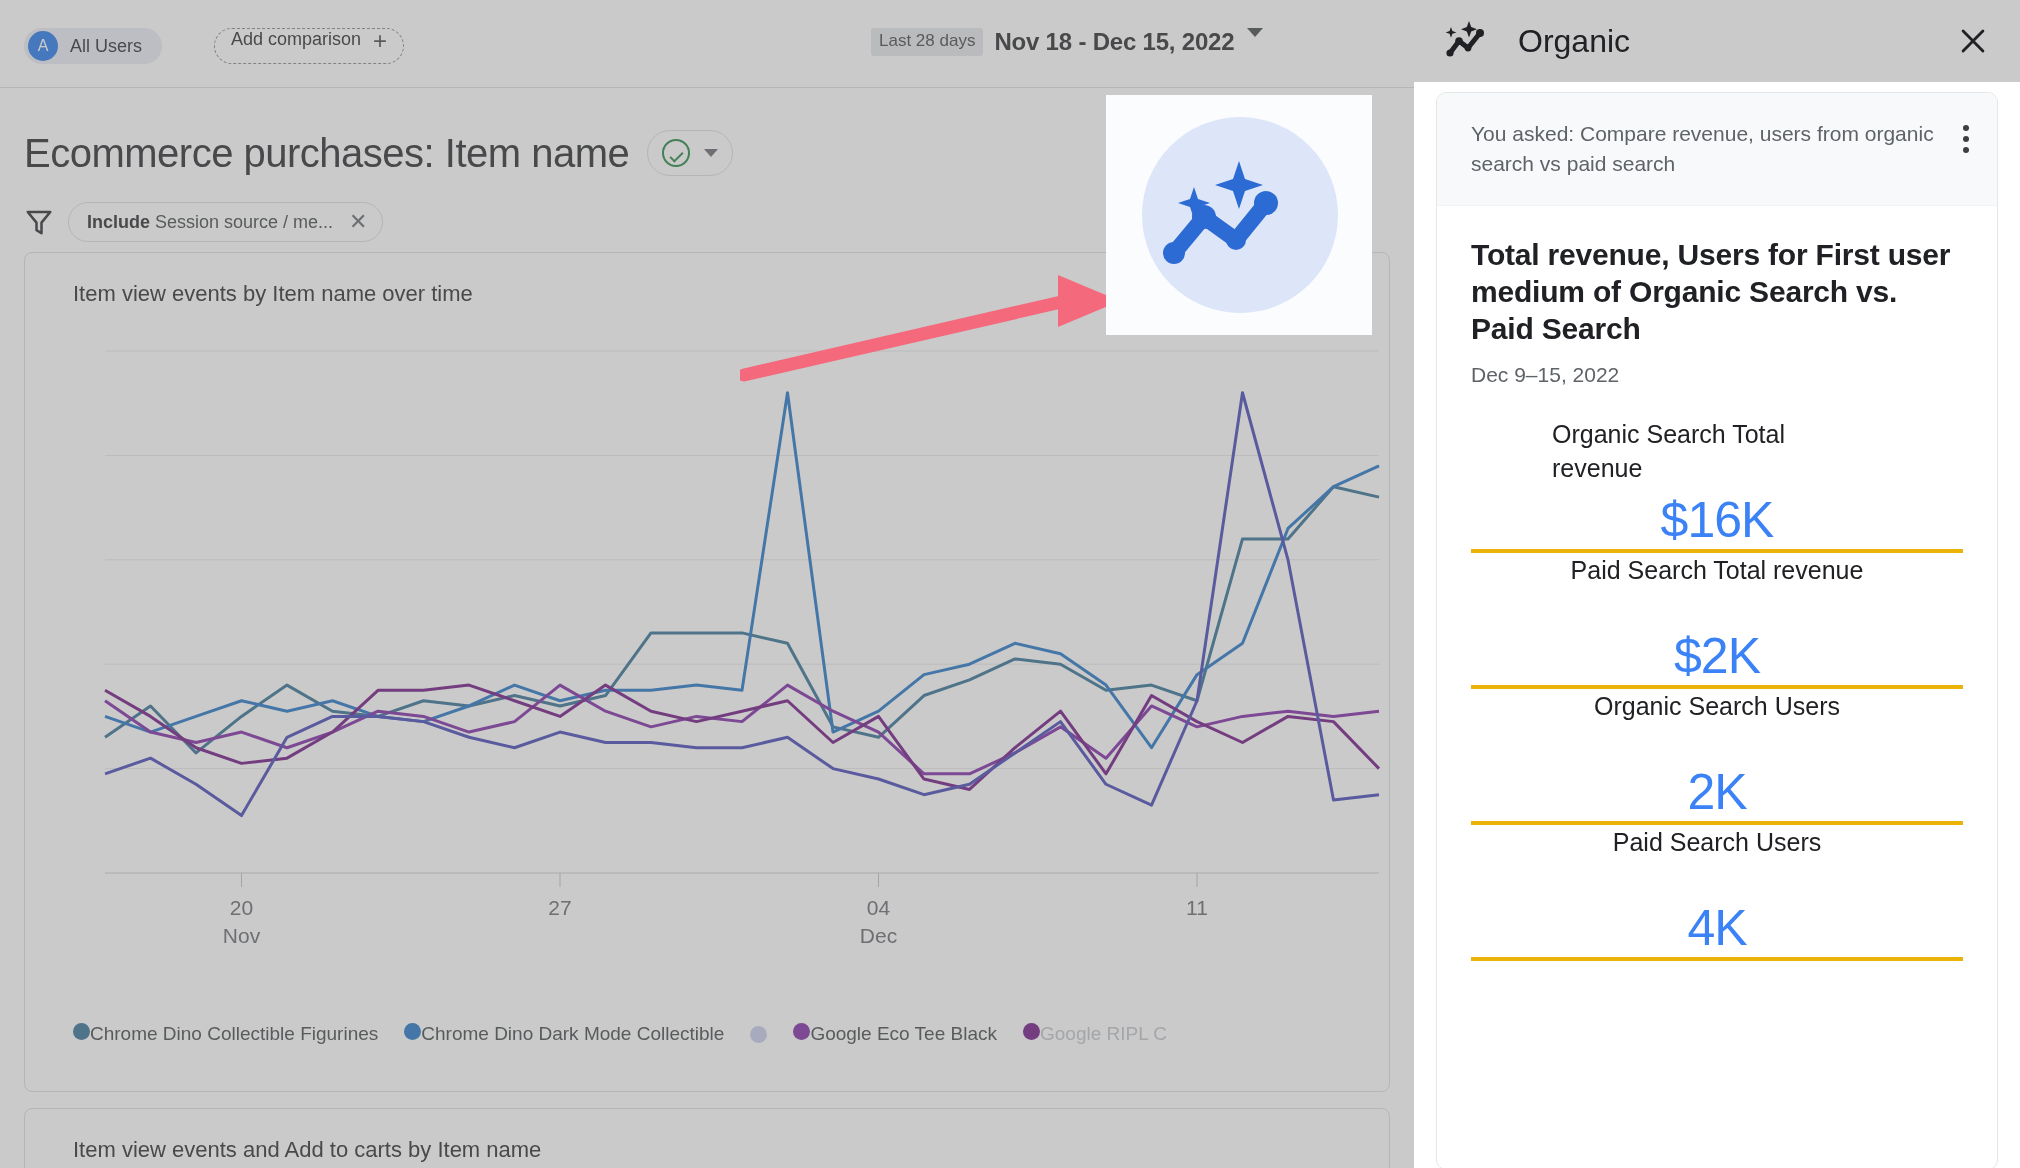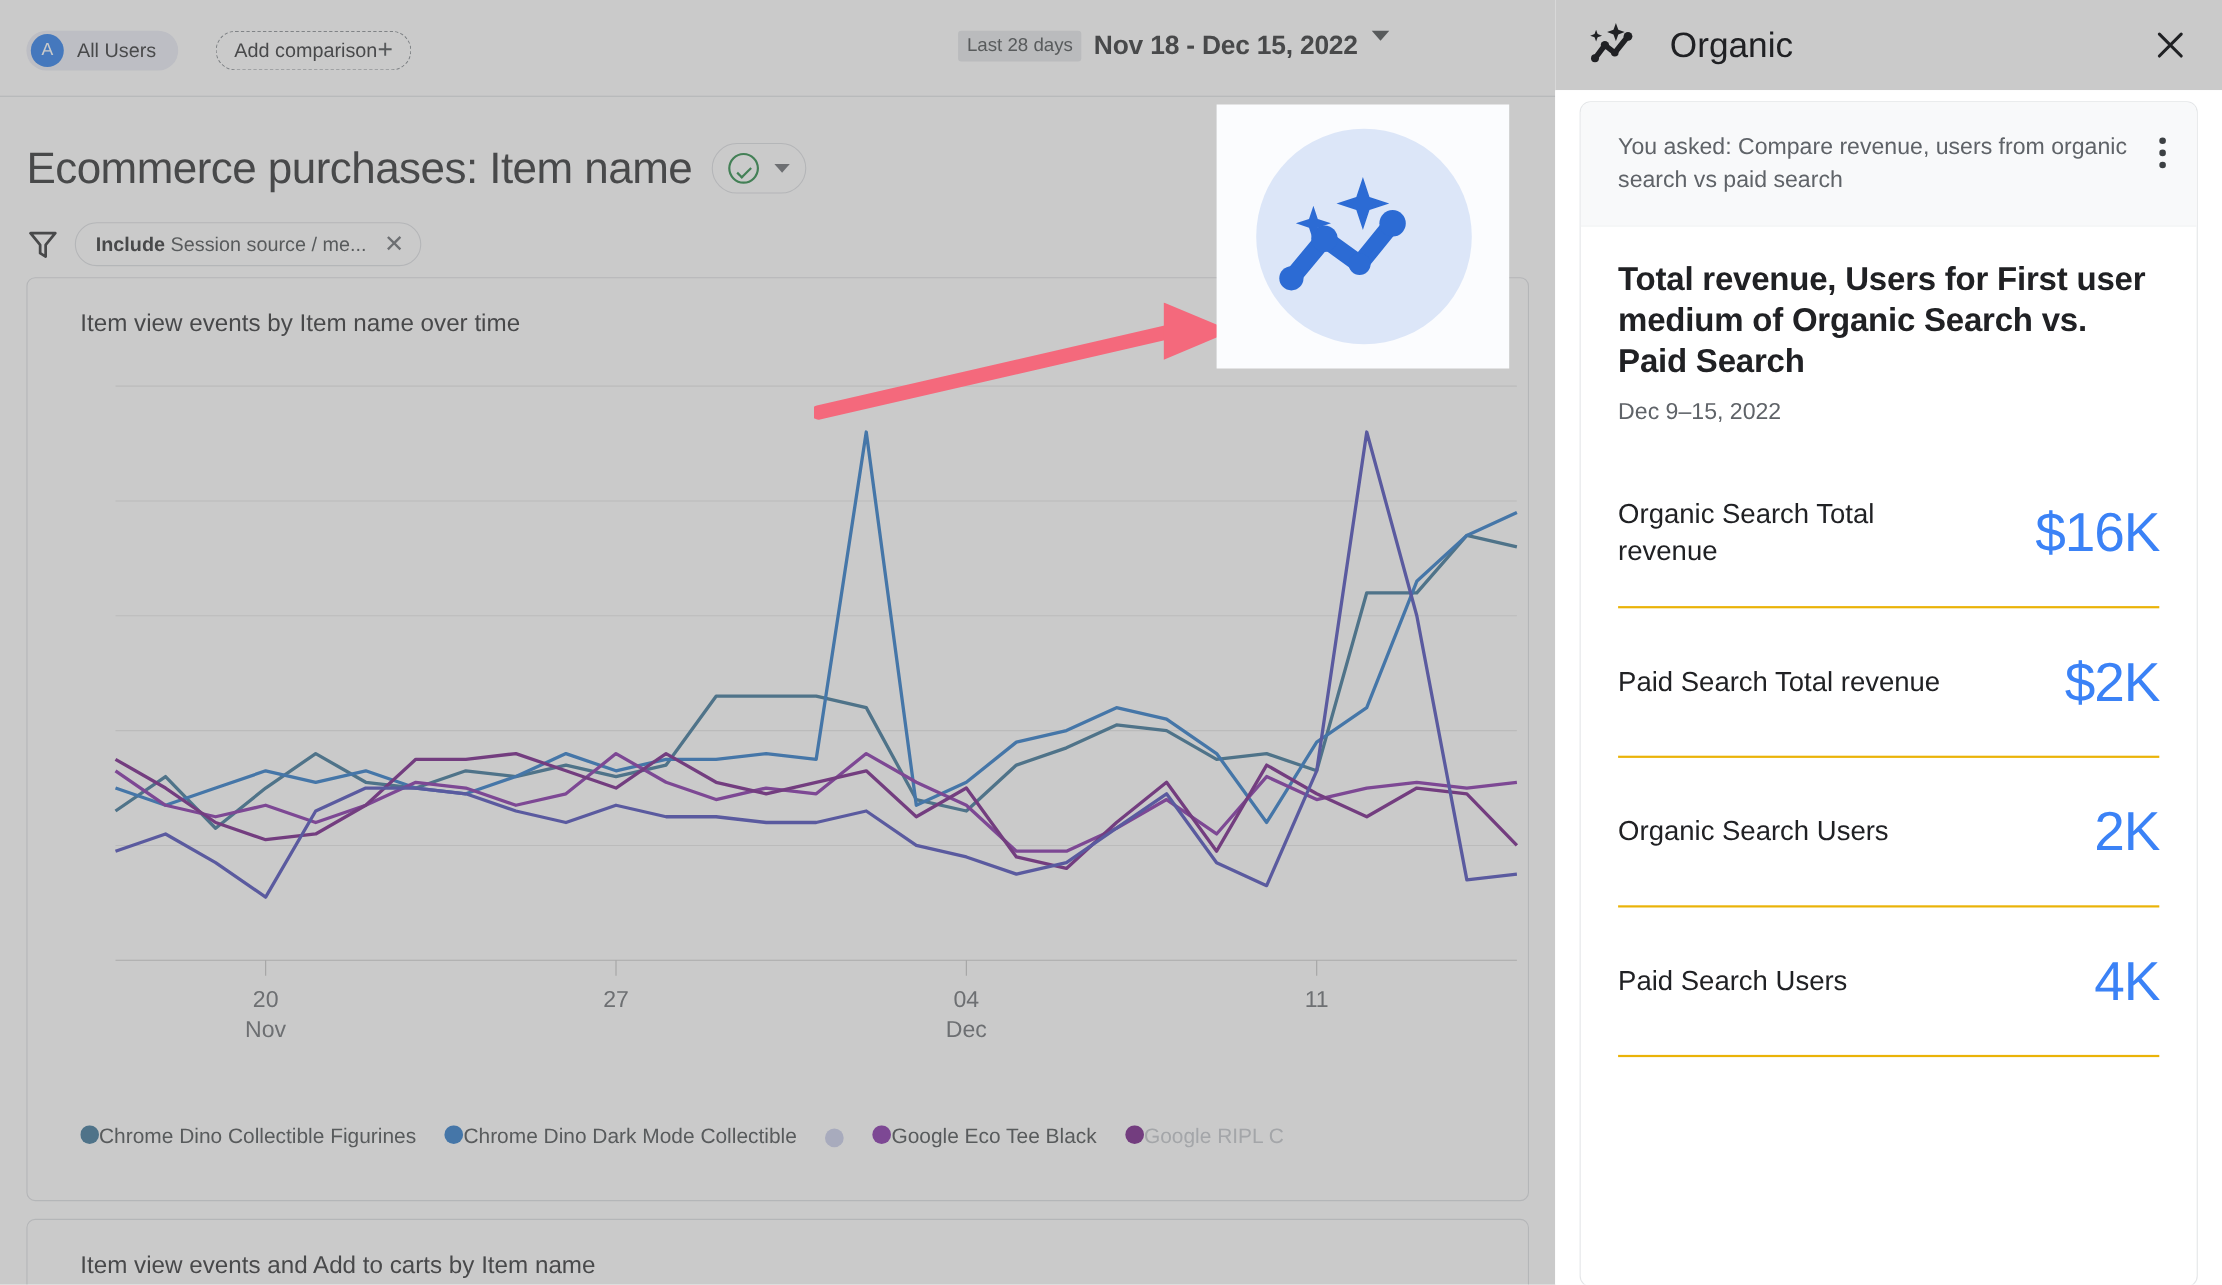--- a/index.html
+++ b/index.html
@@ -39,23 +39,23 @@
   }
   .avatar {
     width: 30px; height: 30px; border-radius: 50%;
     background: #1a73e8; color: #ffffff;
     display: flex; align-items: center; justify-content: center;
     font-size: 16px; font-weight: 400;
   }
   .audience-label { font-size: 18px; color: #202124; }
 
   .add-comparison {
-    position: absolute; left: 196px; top: 28px;
+    position: absolute; left: 214px; top: 28px;
     height: 36px; padding: 0 16px;
-    display: flex; align-items: center; gap: 0;
+    display: flex; align-items: flex-start; gap: 12px;
     border: 1px dashed #80868b; border-radius: 18px;
     font-size: 18px; color: #202124;
     background: transparent;
   }
   .plus-ico { font-size: 24px; line-height: 1; color: #3c4043; font-weight: 300; }
 
   .daterange {
     position: absolute; left: 855px; top: 28px;
     display: flex; gap: 11px; padding-left: 16px;
   }
@@ -202,21 +202,22 @@
   .insight-heading {
     font-size: 30px; line-height: 1.24; font-weight: bold; color: #202124;
     letter-spacing: -0.2px;
   }
   .insight-date { margin-top: 16px; font-size: 21px; color: #5f6368; }
 
   .metrics { margin-top: 30px; }
   .metric-row {
     display: flex; align-items: center; justify-content: space-between;
     height: 136px;
-    border-bottom: 2px solid #eab308;
+    border-bottom: 4px solid #eab308;
+    flex-direction: column;
   }
   .metric-row:first-child { border-top: none; }
   .metric-label { font-size: 25px; color: #202124; line-height: 1.36; max-width: 330px; }
   .metric-value { font-size: 50px; color: #3b82f6; font-weight: 400; letter-spacing: -1px; }
 </style>
 </head>
 <body>
 
 <div id="main">
 

